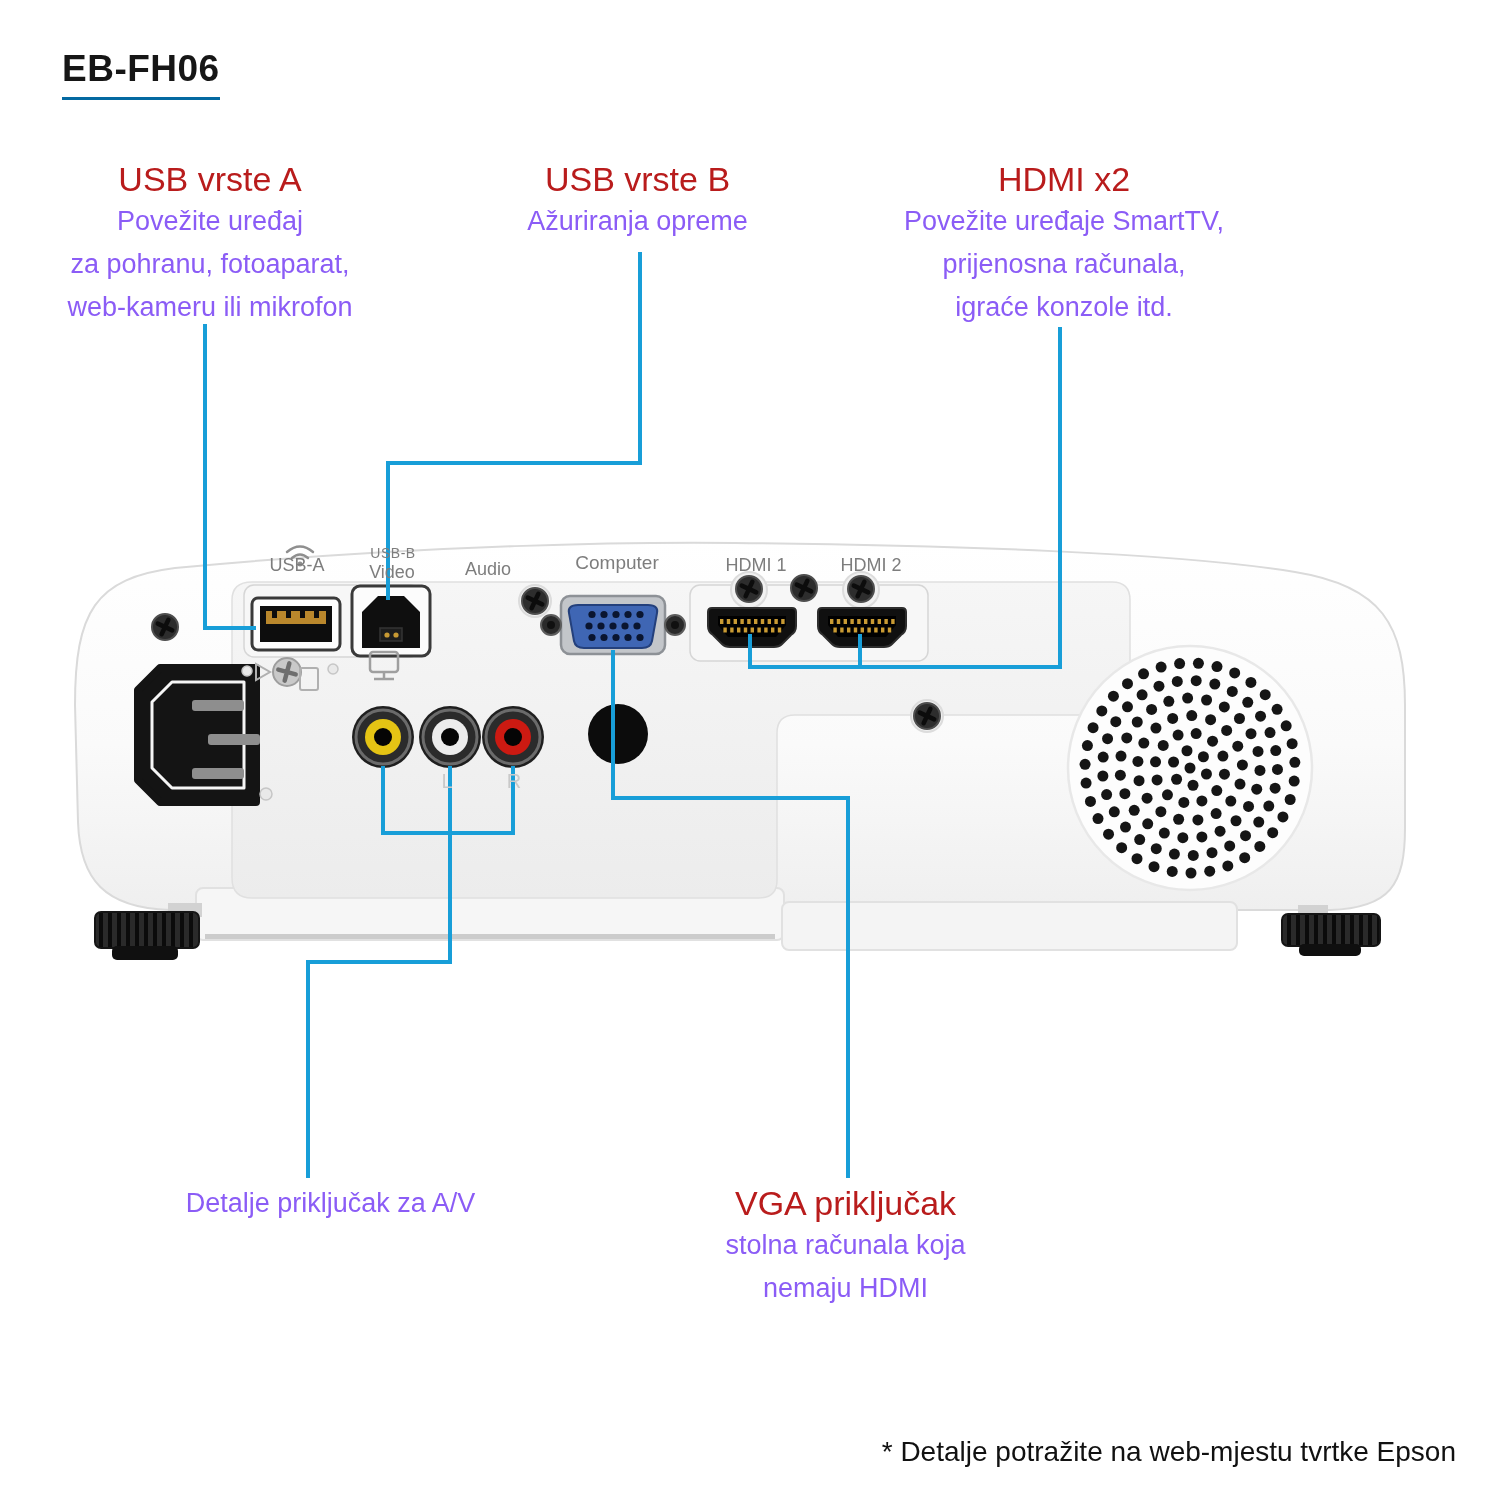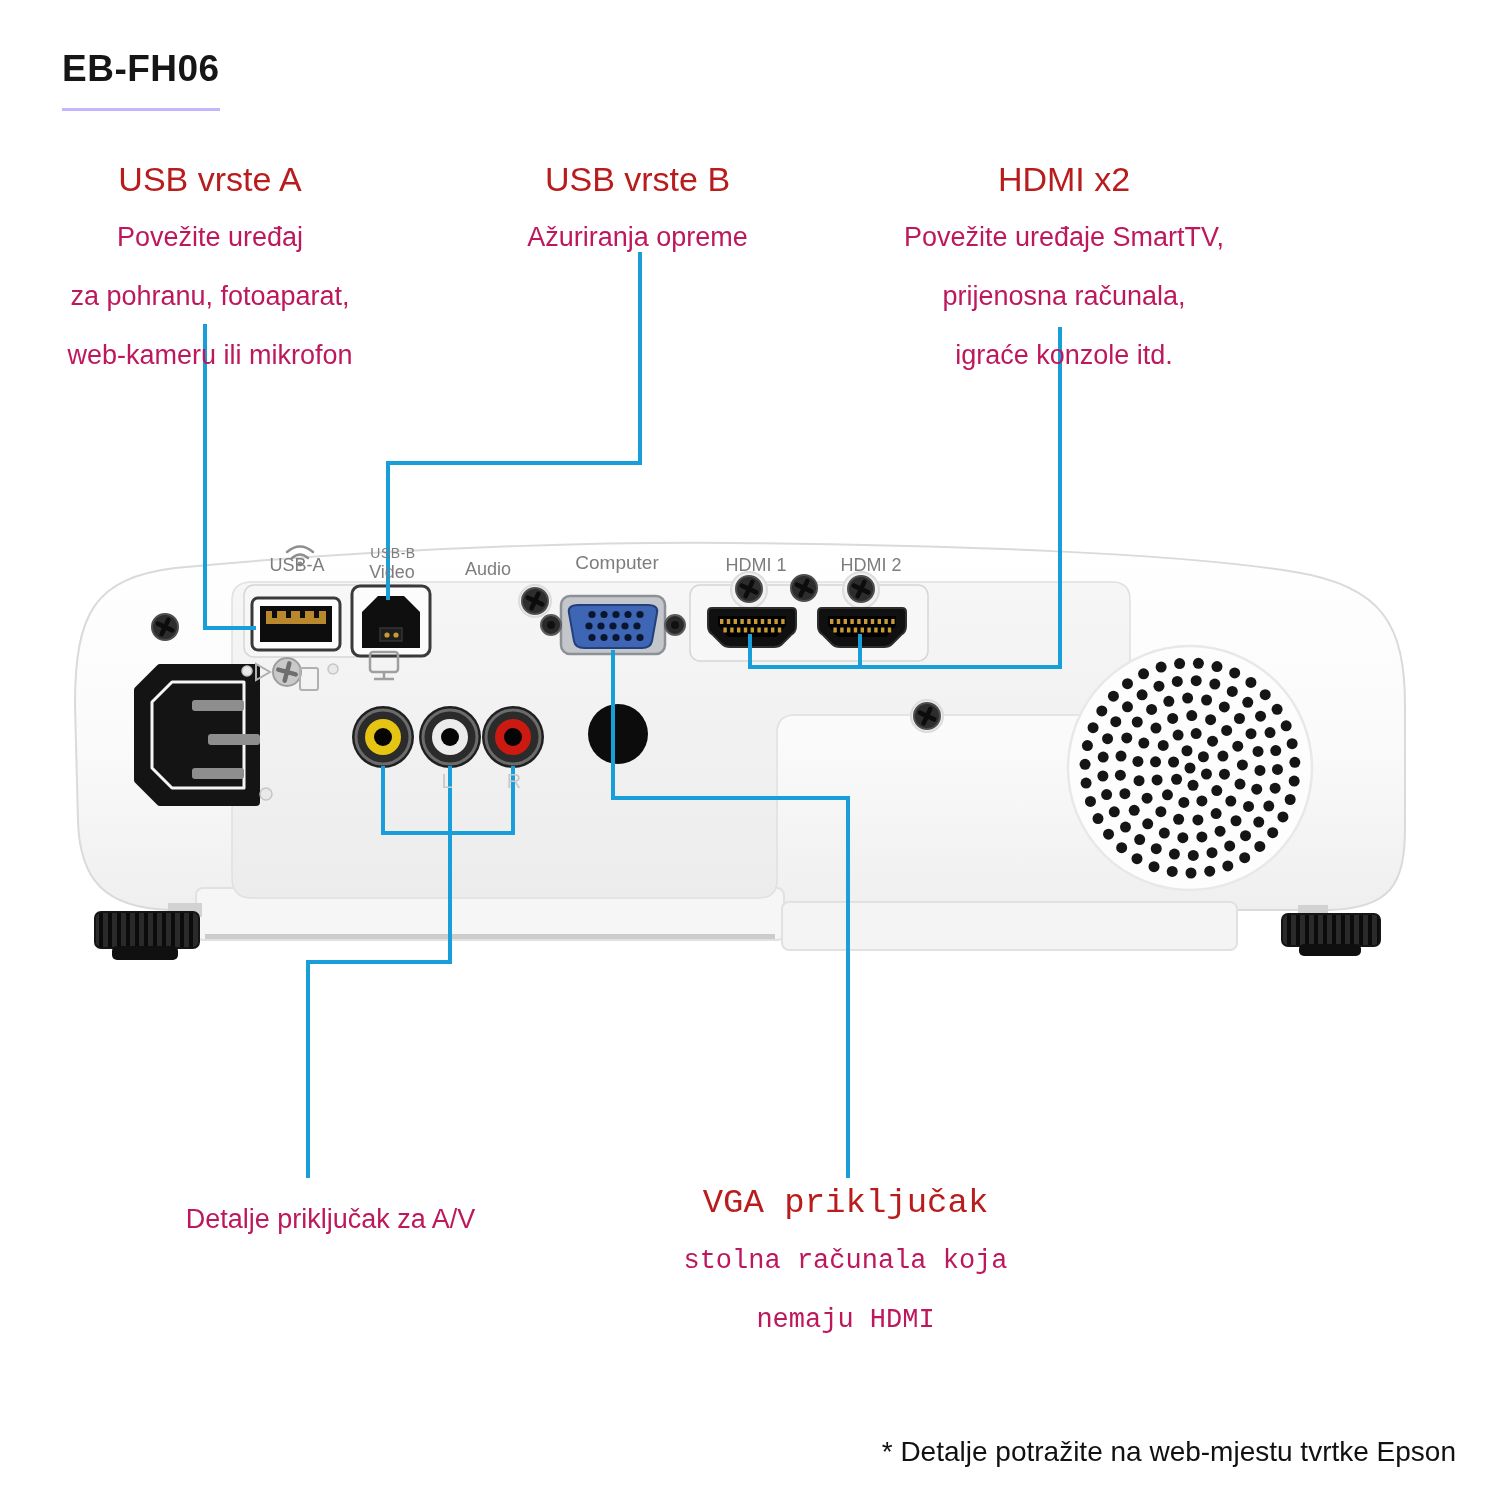--- a/index.html
+++ b/index.html
@@ -1,24 +1,24 @@
 <!DOCTYPE html>
 <html><head>
 <meta charset="utf-8">
 <style>
   html,body{margin:0;padding:0;background:#fff;}
   #canvas{position:relative;width:1500px;height:1500px;background:#fff;overflow:hidden;
           font-family:"Liberation Sans",sans-serif;color:#161616;}
   #scene{position:absolute;left:0;top:0;z-index:1;}
   .txt{position:absolute;z-index:2;}
   .page-title{font-size:37px;font-weight:bold;letter-spacing:.5px;
-              border-bottom:3px solid #c4b5fd;padding-bottom:18px;}
+              border-bottom:3px solid #0369a1;padding-bottom:7px;}
   .callout{position:absolute;z-index:2;text-align:center;}
   .callout .hd{font-size:34px;line-height:42px;color:#b91c1c;}
-  .callout .ln{font-size:27px;line-height:43px;color:#be185d;margin-top:16px;}
+  .callout .ln{font-size:27px;line-height:43px;color:#8b5cf6;}
   .portlabel{position:absolute;z-index:2;transform:translateX(-50%);
              color:#7d7d7d;font-size:18px;white-space:nowrap;}
   .portlabel.small{font-size:14px;letter-spacing:.5px;}
   .chan{position:absolute;z-index:2;transform:translateX(-50%);
         color:#c9c9c9;font-size:20px;}
   .footnote{position:absolute;z-index:2;right:44px;top:1436px;font-size:28px;color:#111;}
 </style>
 </head>
 <body>
 <div id="canvas">
@@ -379,21 +379,21 @@
   <div class="hd">HDMI x2</div>
   <div class="ln">Povežite uređaje SmartTV,</div>
   <div class="ln">prijenosna računala,</div>
   <div class="ln">igraće konzole itd.</div>
 </div>
 
 <div class="callout" style="left:128px;top:1182px;width:405px;">
   <div class="ln">Detalje priključak za A/V</div>
 </div>
 
-<div class="callout" style="left:643px;top:1182px;width:405px;font-family:Liberation Mono, monospace;">
+<div class="callout" style="left:643px;top:1182px;width:405px;">
   <div class="hd">VGA priključak</div>
   <div class="ln">stolna računala koja</div>
   <div class="ln">nemaju HDMI</div>
 </div>
 
 <span class="portlabel" style="left:297px;top:555px;">USB-A</span>
 <span class="portlabel small" style="left:393px;top:545px;">USB-B</span>
 <span class="portlabel" style="left:392px;top:562px;">Video</span>
 <span class="portlabel" style="left:488px;top:559px;">Audio</span>
 <span class="portlabel" style="left:617px;top:552px;font-size:19px;">Computer</span>

